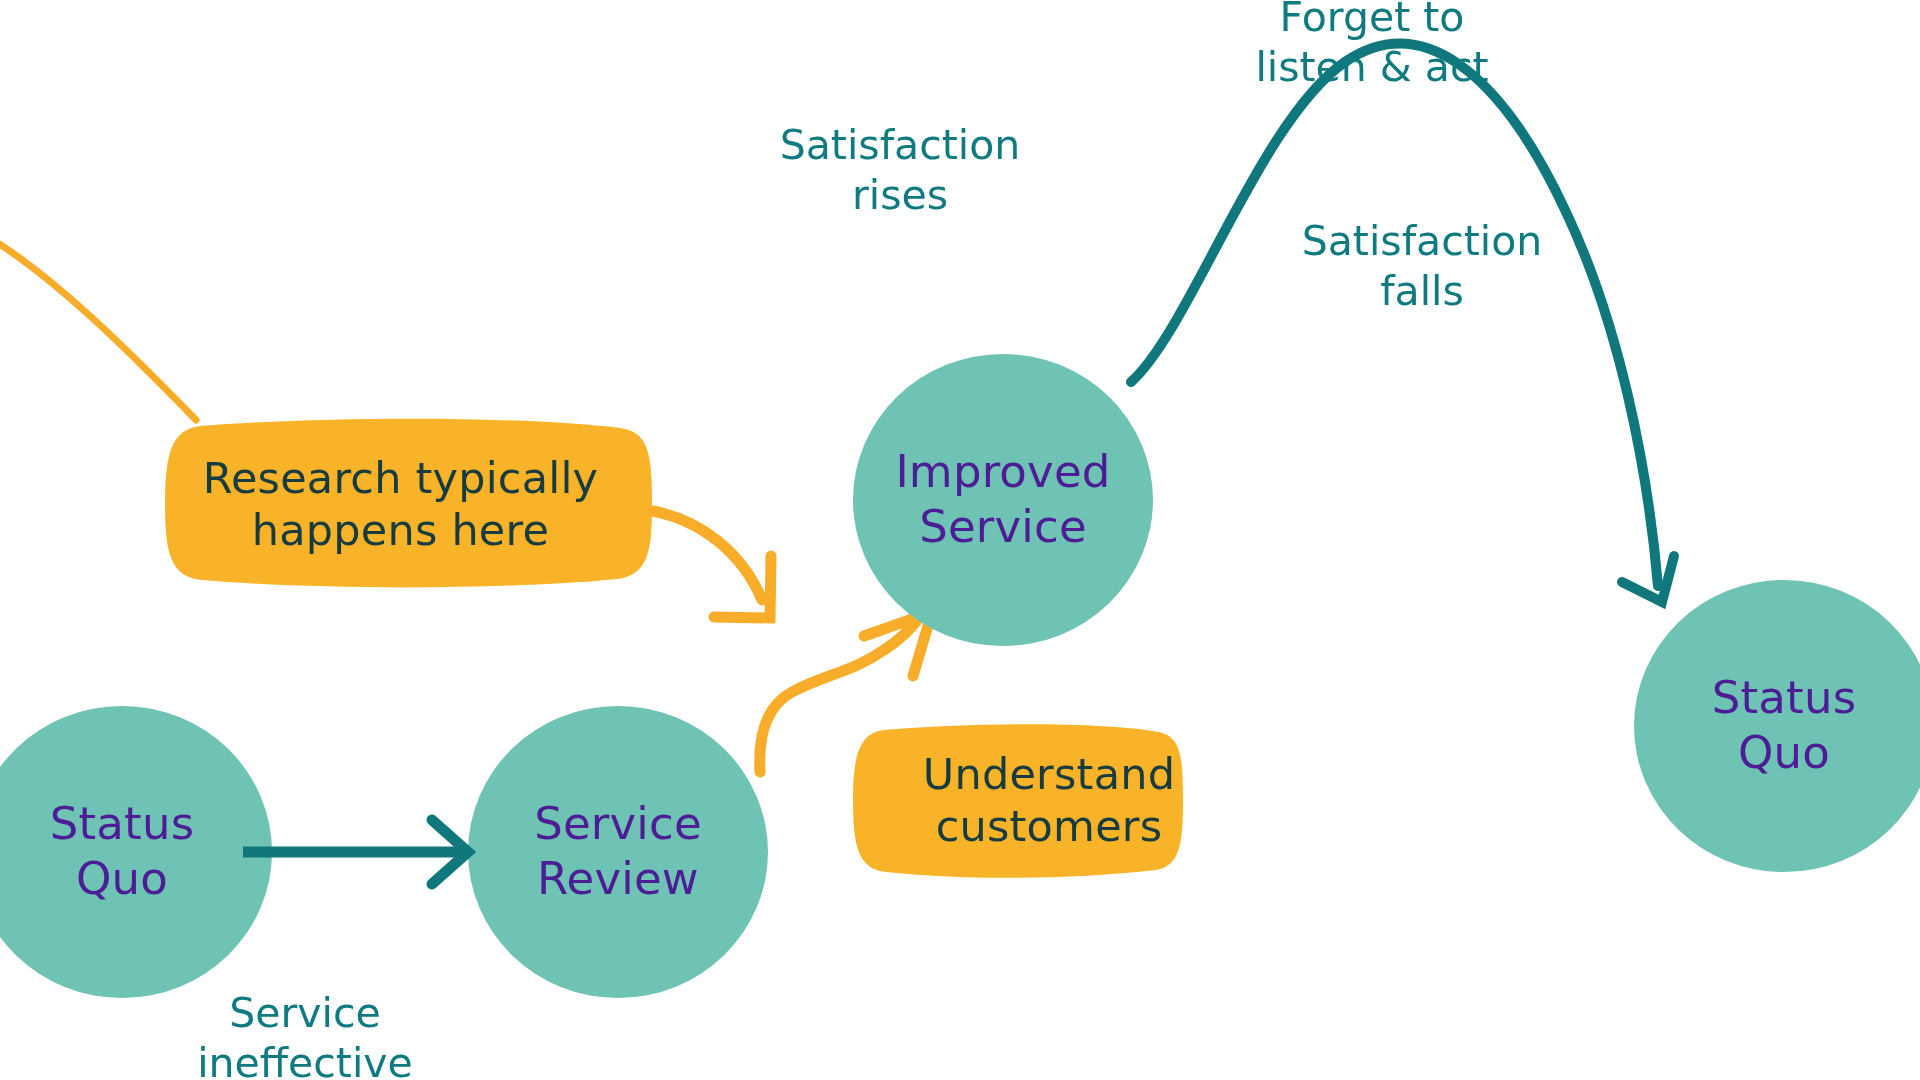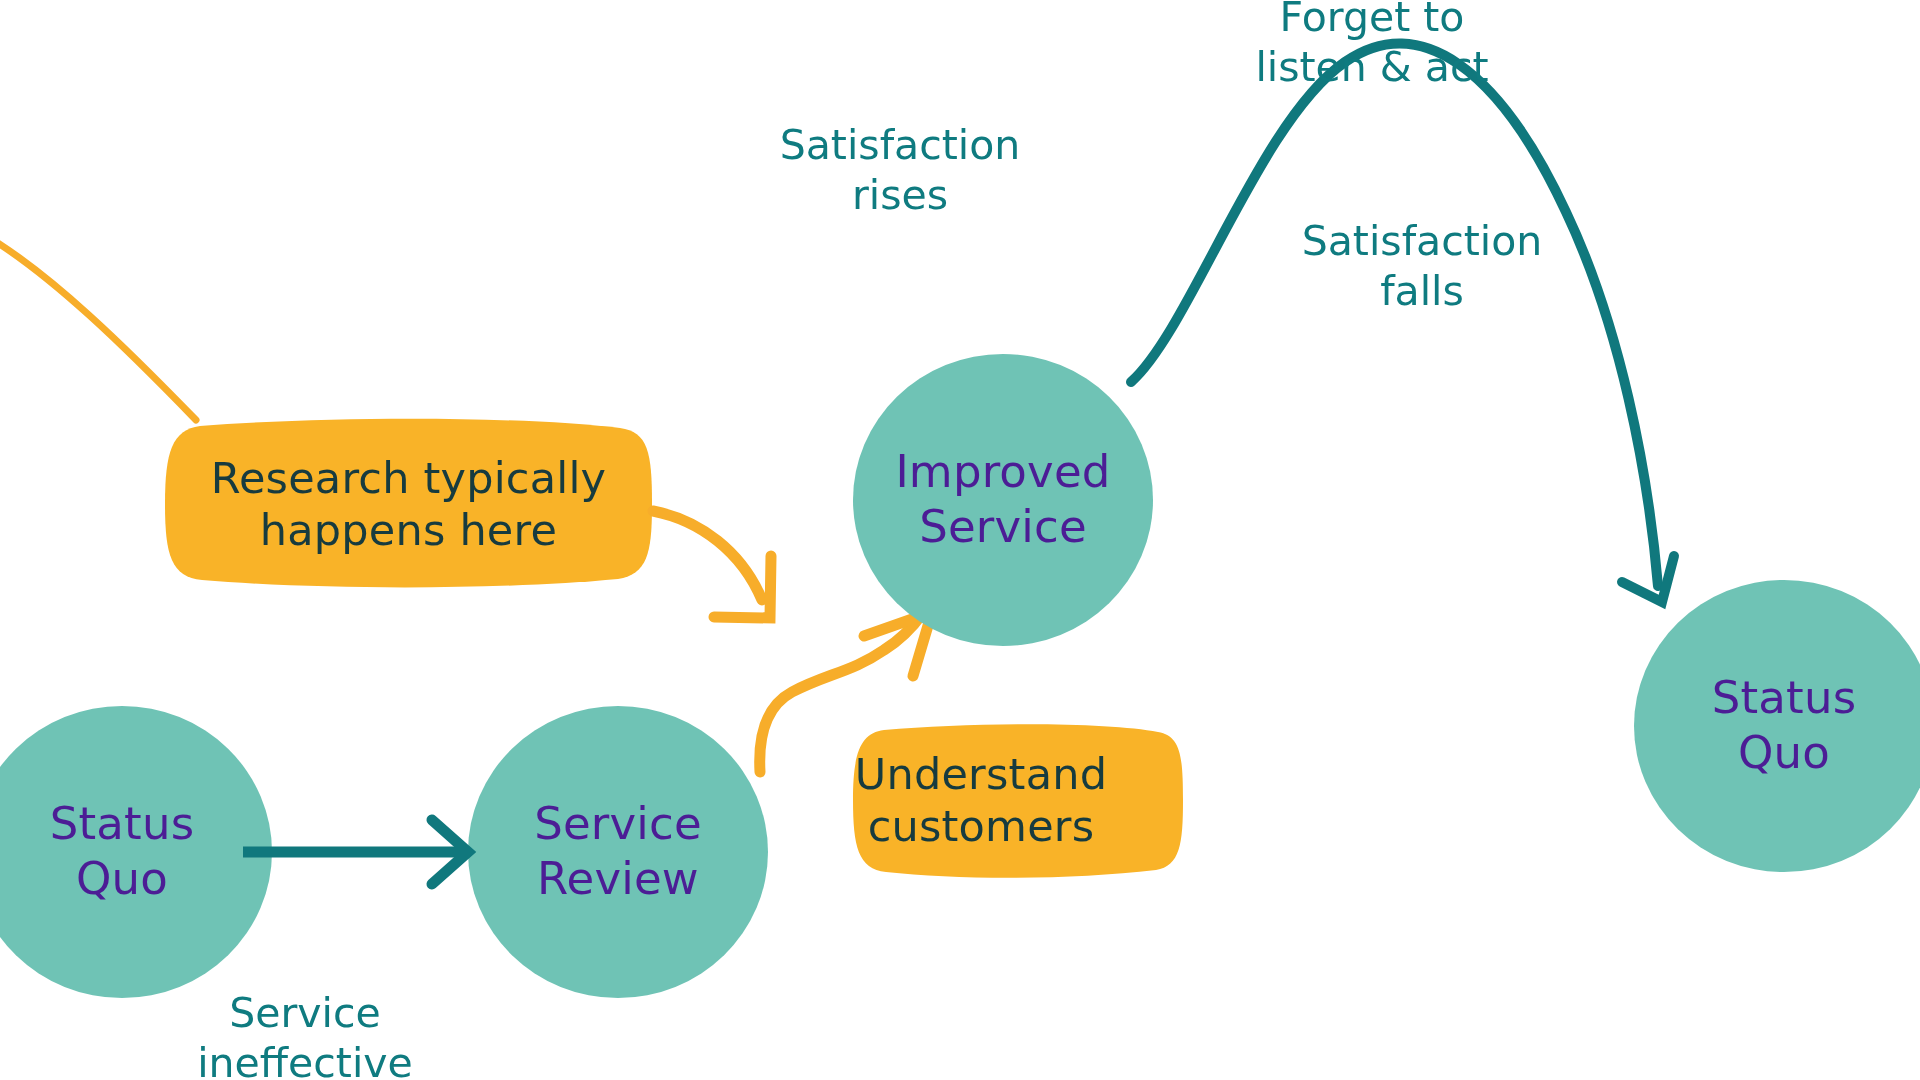--- a/index.html
+++ b/index.html
@@ -111,24 +111,24 @@
 
   <div class="node-label circle-label" style="left:468px; top:782px; width:300px; height:140px;">Service
 Review</div>
 
   <div class="node-label circle-label" style="left:853px; top:430px; width:300px; height:140px;">Improved
 Service</div>
 
   <div class="node-label circle-label" style="left:1634px; top:656px; width:300px; height:140px;">Status
 Quo</div>
 
-  <div class="node-label box-label" style="left:166px; top:430px; width:485px; height:148px;">Research typically
+  <div class="node-label box-label" style="left:158px; top:430px; width:485px; height:148px;">Research typically
 happens here</div>
 
-  <div class="node-label box-label" style="left:816px; top:730px; width:330px; height:140px;">Understand
+  <div class="node-label box-label" style="left:884px; top:730px; width:330px; height:140px;">Understand
 customers</div>
 
   <div class="edge-label" style="left:185px; top:988px; width:240px;">Service
 ineffective</div>
 
   <div class="edge-label" style="left:760px; top:120px; width:280px;">Satisfaction
 rises</div>
 
   <div class="edge-label" style="left:1232px; top:-8px; width:280px;">Forget to
 listen &amp; act</div>

